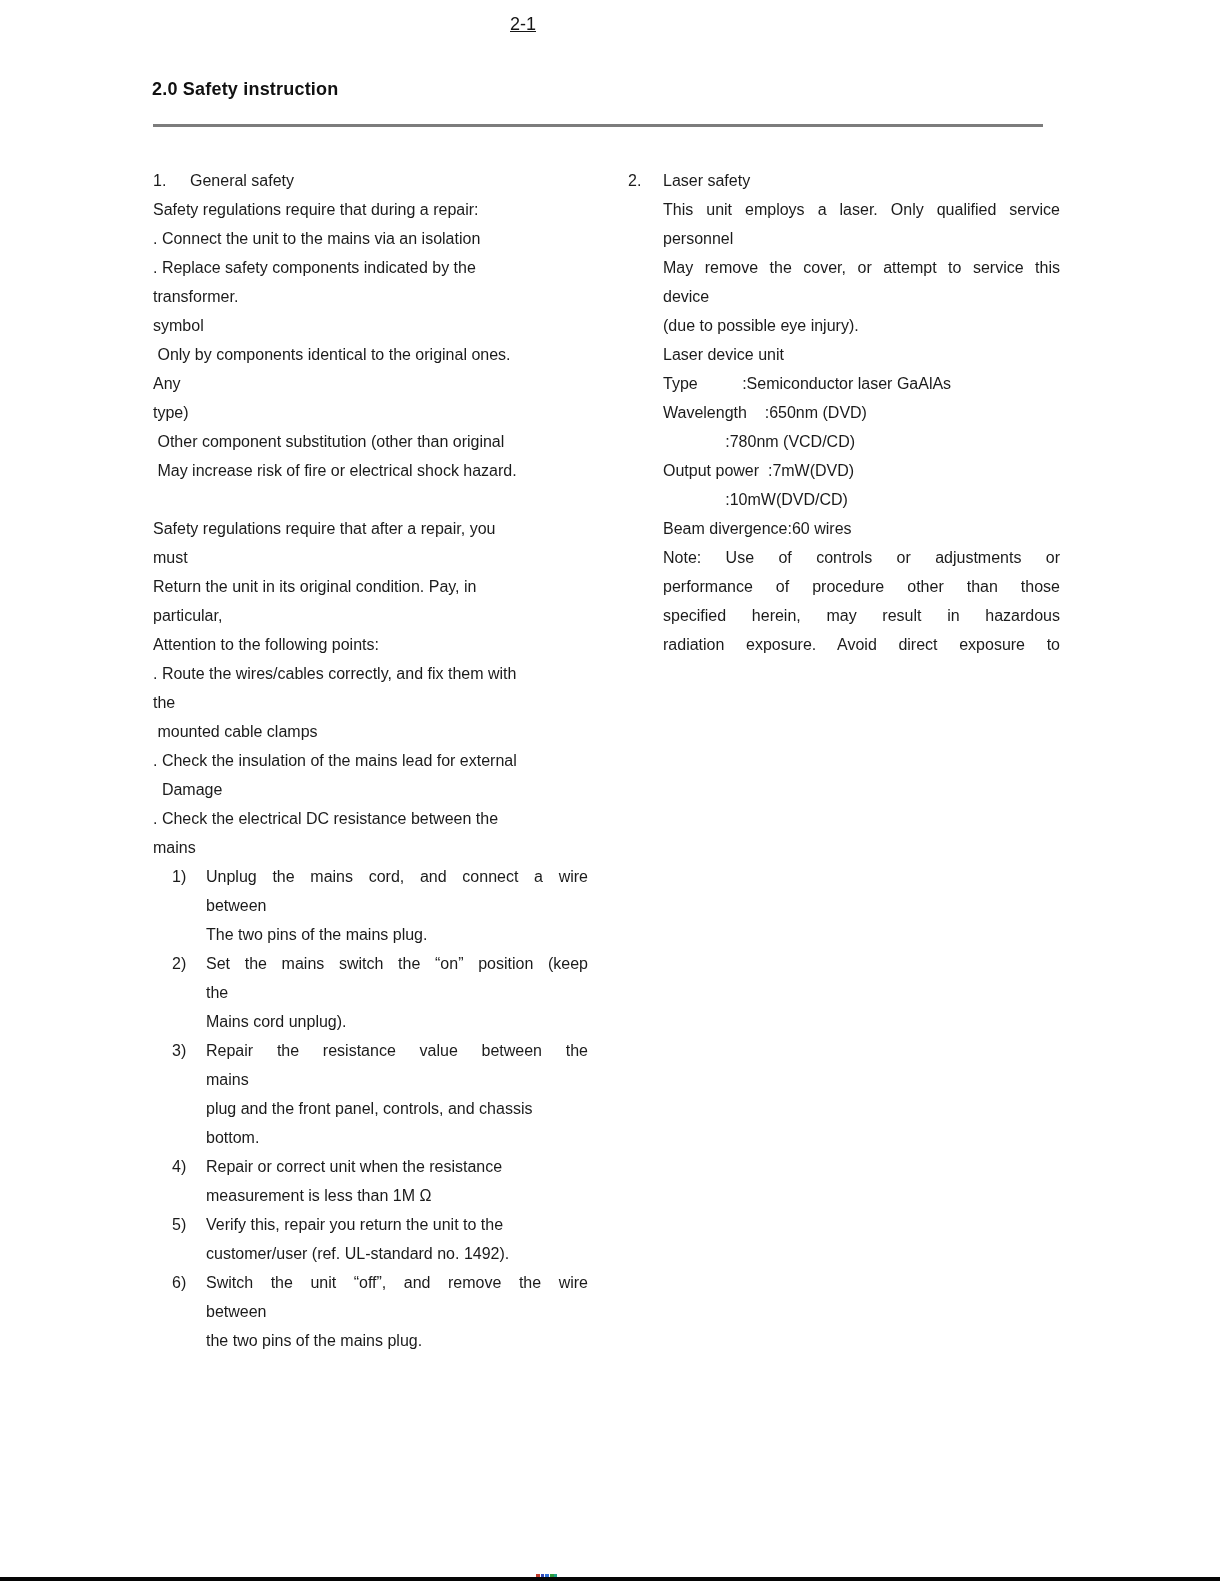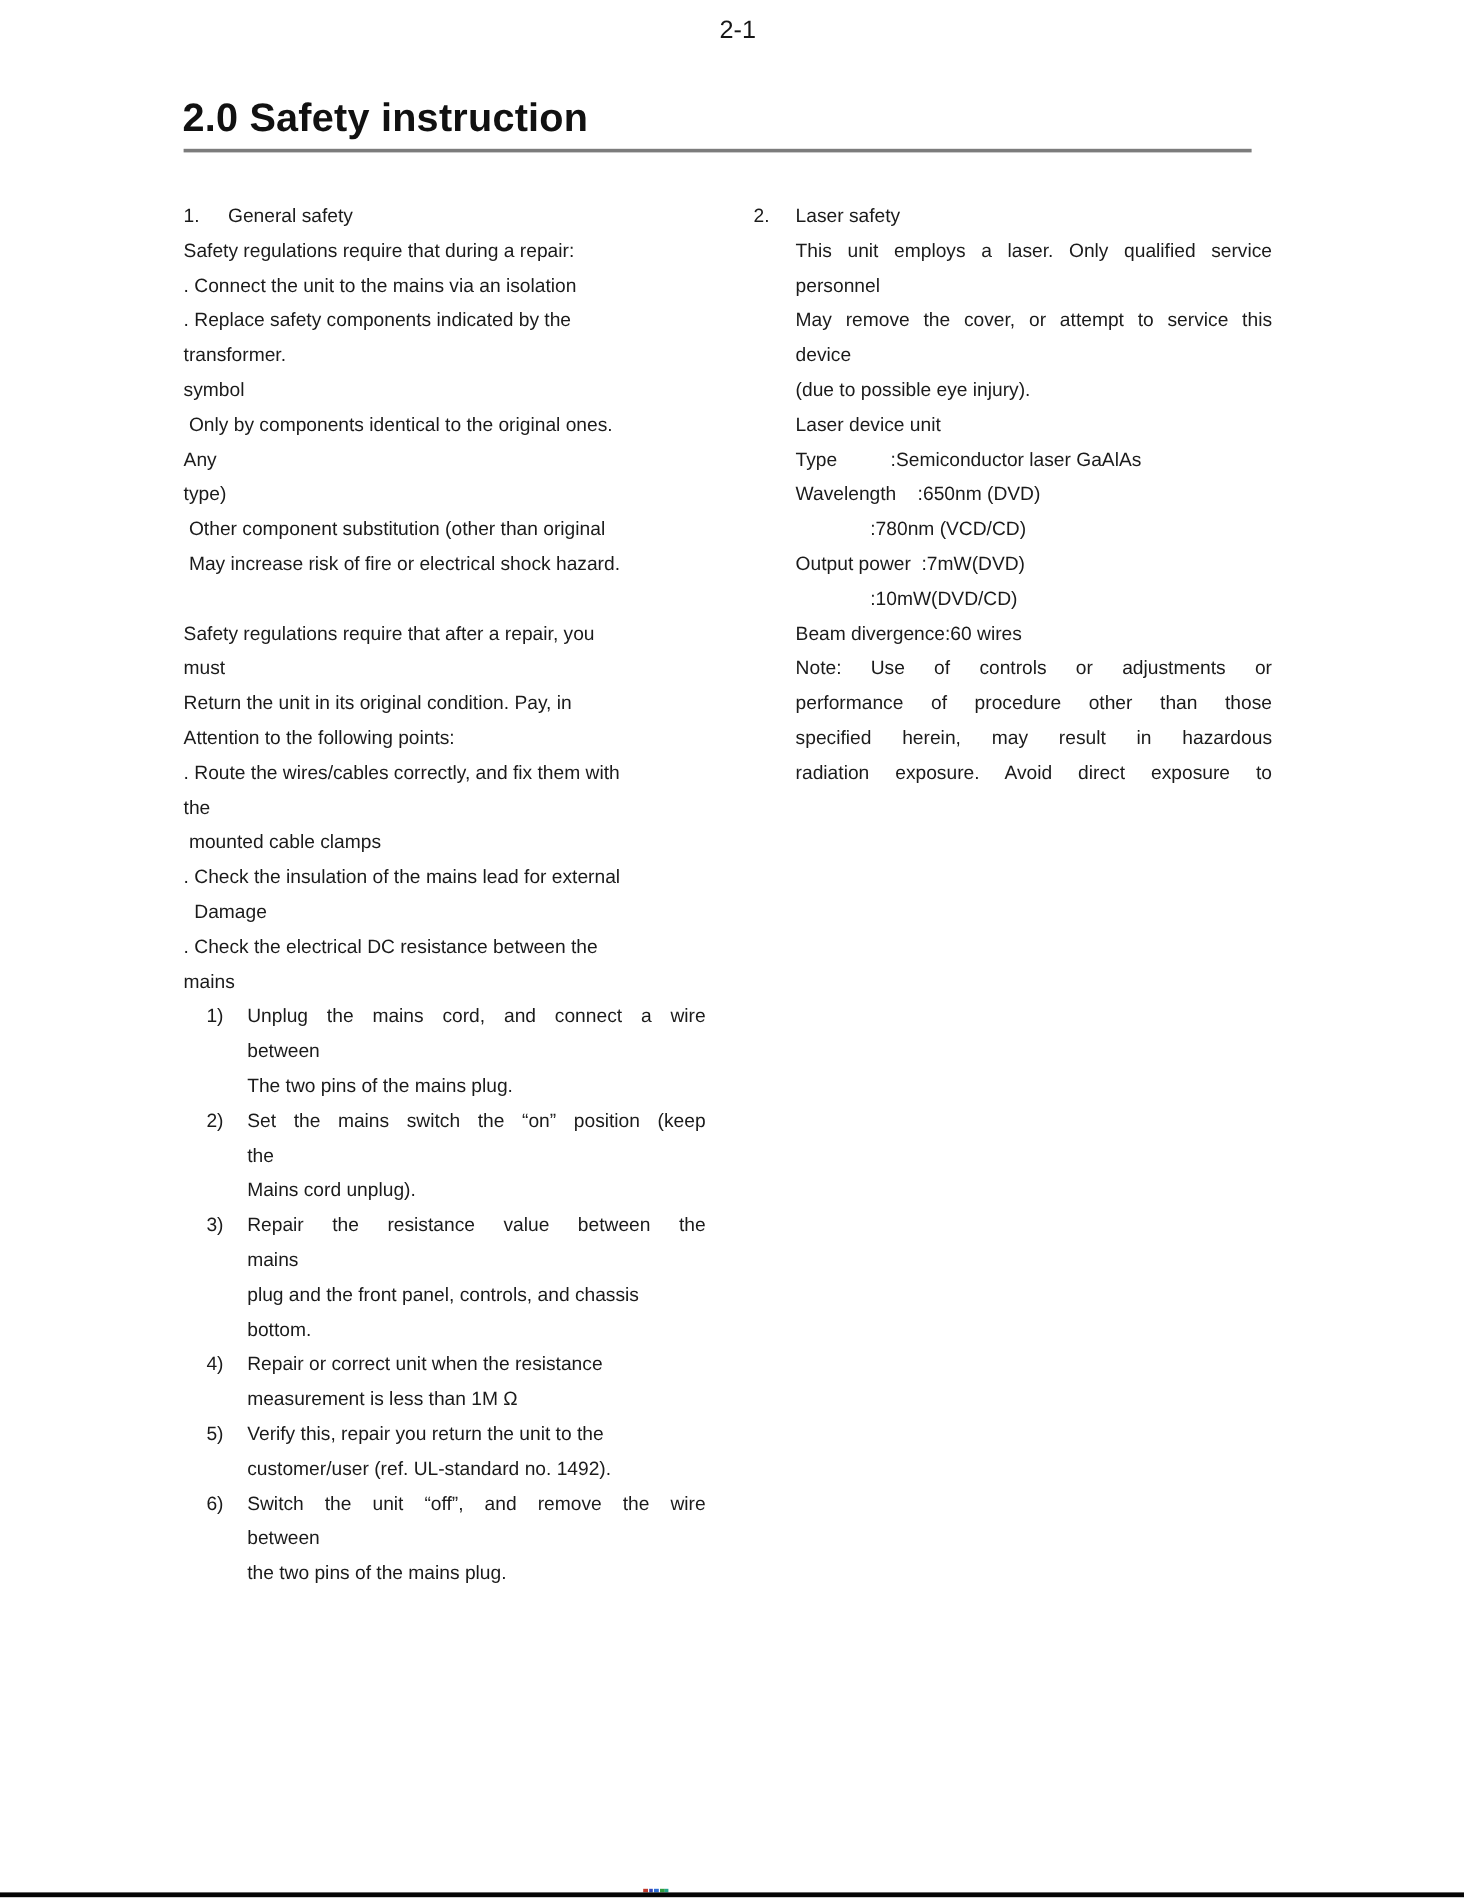--- a/index.html
+++ b/index.html
@@ -6,25 +6,25 @@
   .page{
     position:relative;
     width:1220px;height:1583px;
     background:#ffffff;
     font-family:"Liberation Sans","DejaVu Sans",sans-serif;
     color:#1b1b1b;
     overflow:hidden;
   }
   .page-number{
     position:absolute;top:14px;left:510px;width:120px;
-    text-align:right;font-size:21px;color:#161616;
+    text-align:left;font-size:18px;color:#161616;text-decoration:underline;
   }
   .doc-heading{
     position:absolute;top:79px;left:152px;
-    font-size:33px;font-weight:bold;color:#111;
+    font-size:18px;font-weight:bold;color:#111;
     letter-spacing:0.2px;white-space:pre;
   }
   .heading-rule{
     position:absolute;top:124px;left:153px;width:890px;height:3px;
     background:#7c7c7c;
   }
   .col{position:absolute;top:166px;}
   .lcol{left:153px;width:435px;}
   .rcol{left:628px;width:432px;}
   .line{
@@ -63,20 +63,21 @@
       <div class="line body"><span>symbol</span></div>
       <div class="line body"><span> Only by components identical to the original ones.</span></div>
       <div class="line body"><span>Any</span></div>
       <div class="line body"><span>type)</span></div>
       <div class="line body"><span> Other component substitution (other than original</span></div>
       <div class="line body"><span> May increase risk of fire or electrical shock hazard.</span></div>
       <div class="line blank"><span>&nbsp;</span></div>
       <div class="line body"><span>Safety regulations require that after a repair, you</span></div>
       <div class="line body"><span>must</span></div>
       <div class="line body"><span>Return the unit in its original condition. Pay, in</span></div>
+      <div class="line body"><span>particular,</span></div>
       <div class="line body"><span>Attention to the following points:</span></div>
       <div class="line body"><span>. Route the wires/cables correctly, and fix them with</span></div>
       <div class="line body"><span>the</span></div>
       <div class="line body"><span> mounted cable clamps</span></div>
       <div class="line body"><span>. Check the insulation of the mains lead for external</span></div>
       <div class="line body"><span>  Damage</span></div>
       <div class="line body"><span>. Check the electrical DC resistance between the</span></div>
       <div class="line body"><span>mains</span></div>
       <div class="line item just"><span class="num">1)</span><span>Unplug the mains cord, and connect a wire</span></div>
       <div class="line cont"><span>between</span></div>

